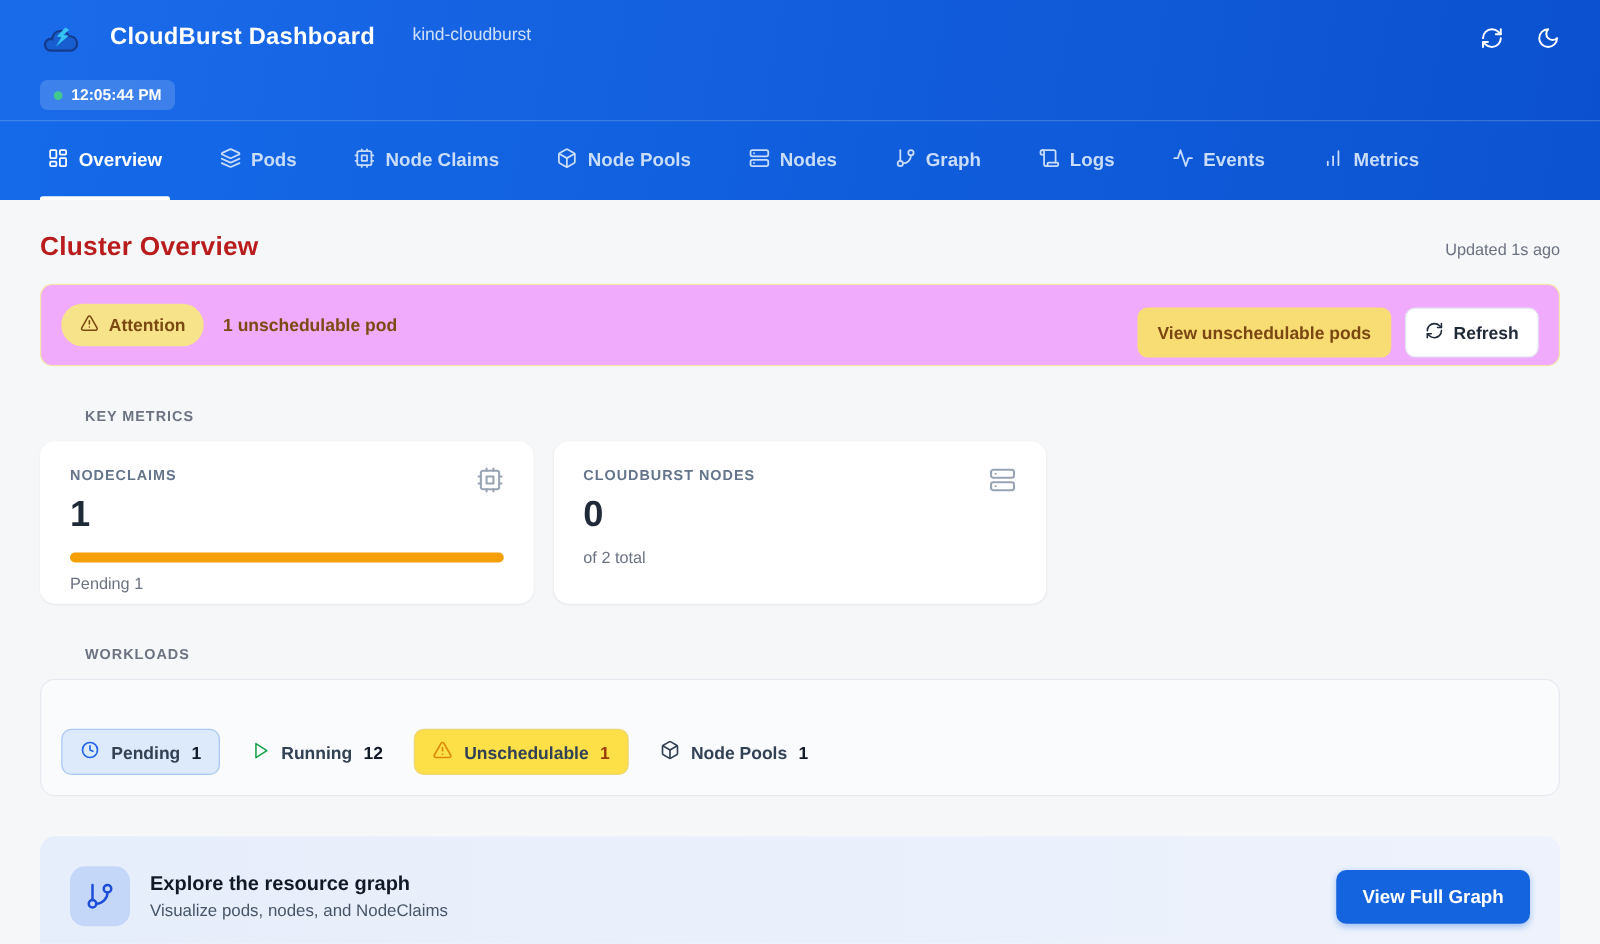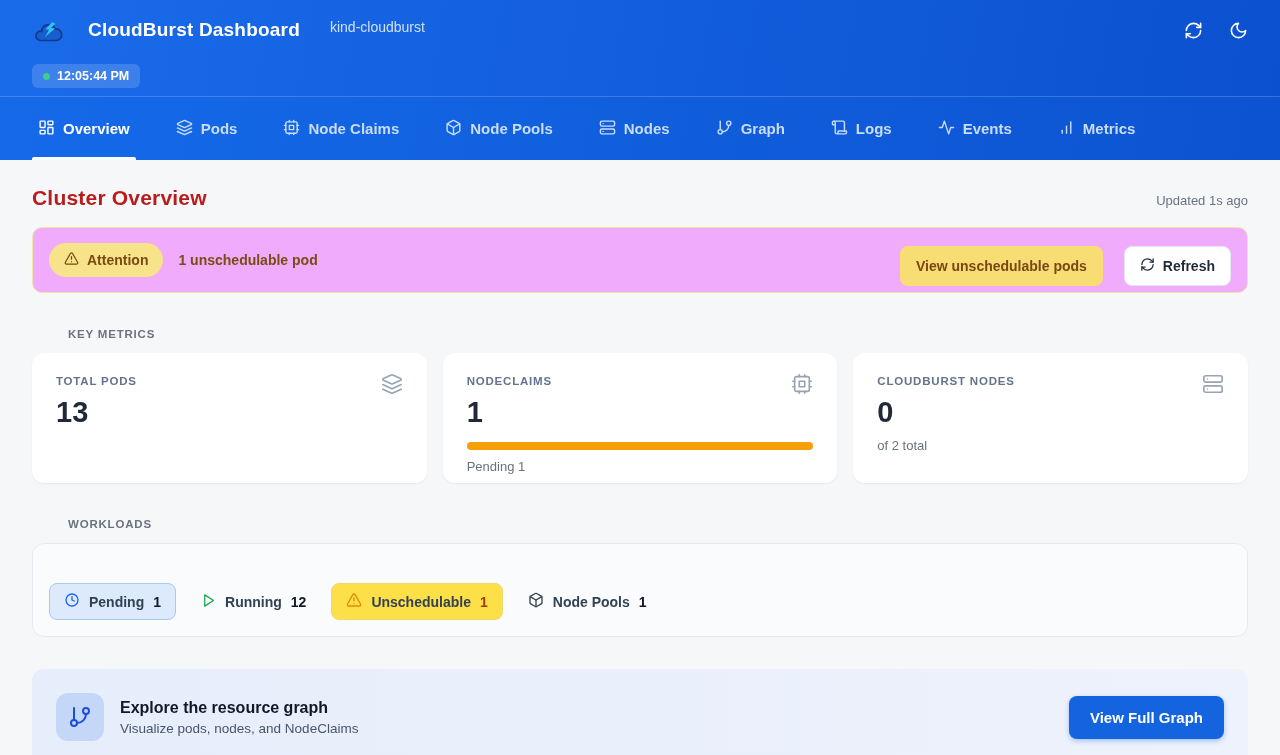--- a/index.html
+++ b/index.html
@@ -34,21 +34,21 @@
   .page-head { margin-top:26px; display:flex; align-items:baseline; }
   .page-head h1 { font-size:21px; font-weight:800; color:#b91c1c; letter-spacing:.2px; }
   .updated { margin-left:auto; font-size:13px; color:#6B7280; }
 
   
   .alert { margin-top:17px; background:#f0abfc; border:1px solid #F3E5A8; border-radius:10px;
            height:66px; display:flex; align-items:center; padding:0 16px; }
   .alert-badge { display:inline-flex; align-items:center; gap:8px; background:#F7E38A; color:#7A4A10;
                  border-radius:999px; padding:8px 15px; font-size:14px; font-weight:700; }
   .alert-msg { margin-left:15px; color:#7C4A12; font-size:14px; font-weight:600; }
-  .alert-actions { margin-left:auto; display:flex; gap:21px;margin-top:12px; }
+  .alert-actions { margin-left:auto; display:flex; gap:11px;margin-top:12px; }
   .btn-warn { background:#F7DD74; color:#7A4712; border:none; border-radius:8px; padding:10px 16px;
               font-size:14px; font-weight:700; cursor:pointer; font-family:inherit; }
   .btn-ghost { background:#FFFFFF; color:#1F2937; border:1px solid #E3E8EF; border-radius:8px; padding:10px 15px;
                font-size:14px; font-weight:700; cursor:pointer; display:inline-flex; align-items:center; gap:8px; font-family:inherit; }
 
   
   .section-label { margin-top:35px; margin-bottom:13px; font-size:11.5px; font-weight:700; letter-spacing:.8px;
                    color:#6B7280; text-transform:uppercase;padding-left:36px; }
 
   
@@ -225,29 +225,20 @@
               <path d="M8 16H3v5"></path>
             </svg></span>
         <span>Refresh</span>
       </button>
     </div>
   </div>
 
   <div class="section-label">Key Metrics</div>
   <div class="cards">
     <div class="card">
-      <div class="card-label">Total Pods</div>
-      <span class="card-icon"><svg width="22" height="22" viewBox="0 0 24 24" fill="none" stroke="currentColor" stroke-width="1.8" stroke-linecap="round" stroke-linejoin="round">
-            <path d="m12.83 2.18a2 2 0 0 0-1.66 0L2.6 6.08a1 1 0 0 0 0 1.83l8.58 3.91a2 2 0 0 0 1.66 0l8.58-3.9a1 1 0 0 0 0-1.83Z"></path>
-            <path d="m22 17.65-9.17 4.16a2 2 0 0 1-1.66 0L2 17.65"></path>
-            <path d="m22 12.65-9.17 4.16a2 2 0 0 1-1.66 0L2 12.65"></path>
-          </svg></span>
-      <div class="card-value">13</div>
-    </div>
-    <div class="card">
       <div class="card-label">NodeClaims</div>
       <span class="card-icon"><svg width="22" height="22" viewBox="0 0 24 24" fill="none" stroke="currentColor" stroke-width="1.8" stroke-linecap="round" stroke-linejoin="round">
             <rect x="4" y="4" width="16" height="16" rx="2"></rect>
             <rect x="9" y="9" width="6" height="6"></rect>
             <path d="M15 2v2M15 20v2M2 15h2M2 9h2M20 15h2M20 9h2M9 2v2M9 20v2"></path>
           </svg></span>
       <div class="card-value">1</div>
       <div class="card-bar" style="width: 100%;"></div>
       <div class="card-foot">Pending 1</div>
     </div>

